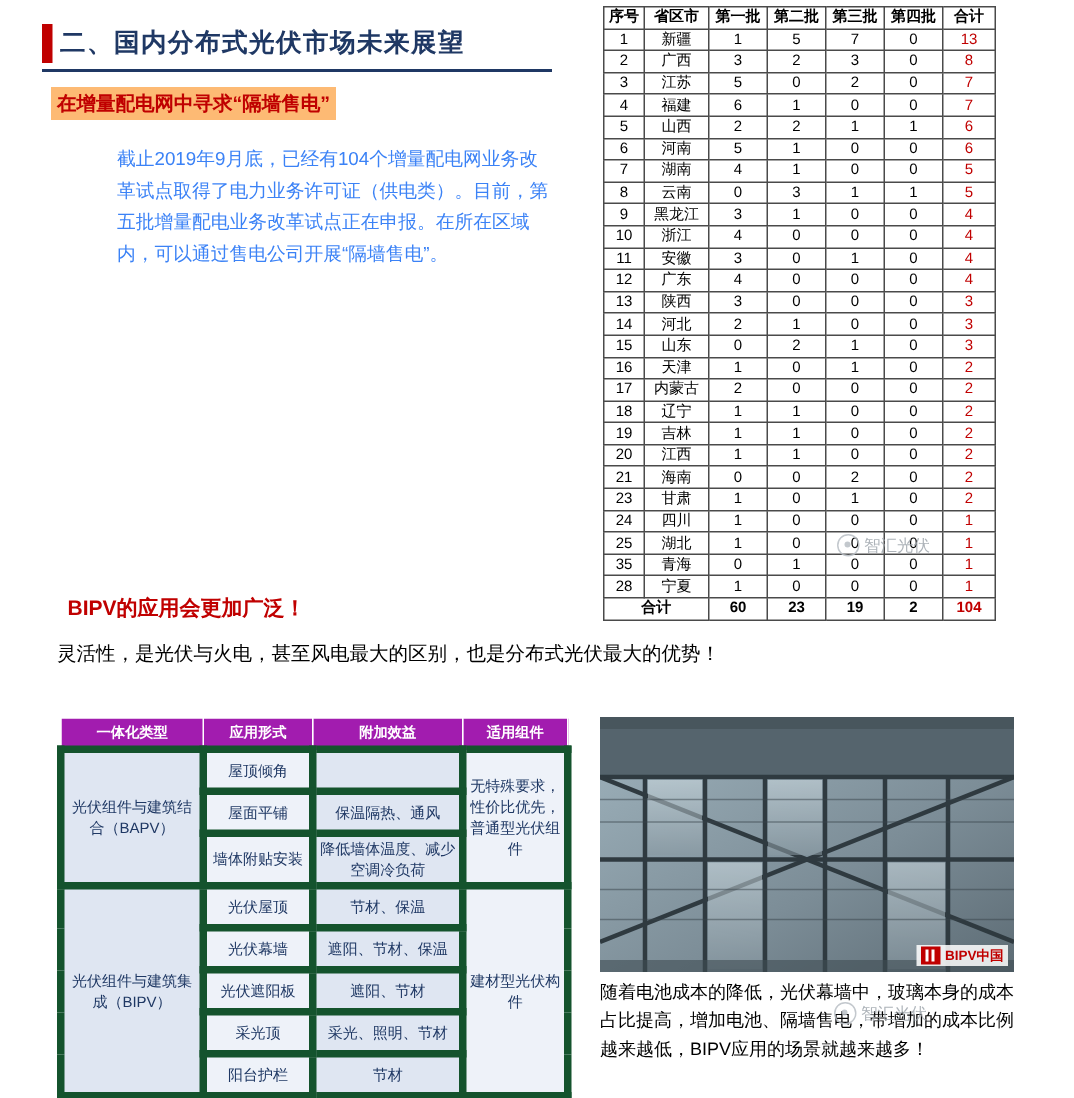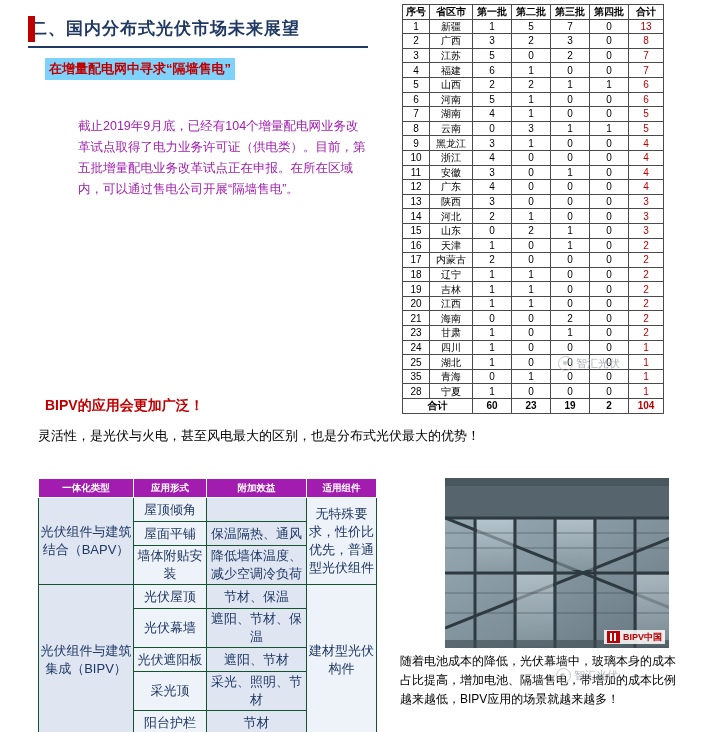--- a/index.html
+++ b/index.html
@@ -13,34 +13,34 @@
   }
   
   .title-wrap{
     position:absolute;left:28px;top:14px;width:340px;
   }
   .title-bar{
     position:absolute;left:0;top:2px;width:7px;height:26px;background:#c00000;
   }
   .title-text{
     font-size:17px;font-weight:bold;color:#1f3864;letter-spacing:1px;
-    padding-left:2px;line-height:30px;
+    padding-left:12px;line-height:30px;
   }
   .title-underline{
     position:absolute;left:0;top:32px;width:340px;height:2px;background:#1f3864;
   }
   
   .sub1{
-    position:absolute;left:45px;top:58px;
-    background:#7dd3fc;color:#c00000;font-weight:bold;font-size:13px;
+    position:absolute;left:34px;top:58px;
+    background:#fdba74;color:#c00000;font-weight:bold;font-size:13px;
     padding:2px 4px;
   }
   .para1{
     position:absolute;left:78px;top:96px;width:290px;
-    font-size:12.5px;line-height:21px;color:#a21caf;margin-top:20px;
+    font-size:12.5px;line-height:21px;color:#3b82f6;
   }
   
   .tbl-wrap{position:absolute;left:402px;top:4px;}
   table.t{
     border-collapse:collapse;
     font-size:10px;
   }
   table.t th, table.t td{
     border:1px solid #4a4a4a;
     text-align:center;
@@ -73,34 +73,33 @@
   .bipv-wrap{position:absolute;left:38px;top:478px;}
   table.b{
     border-collapse:collapse;font-size:9.5px;width:338px;
     table-layout:fixed;
   }
   table.b th{
     background:#a21caf;color:#fff;font-weight:bold;
     border:1px solid #ffffff;height:16px;font-size:9.5px;
   }
   table.b td{
-    border:1px solid #14532d;
-    height:21px;font-size:13px;text-align:center;
+    border:5px solid #14532d;
+    height:21px;font-size:10px;text-align:center;
     color:#1f3864;
   }
   td.g1{background:#dfe6f2;}
   td.g2{background:#eef2f9;}
   td.g3{background:#dfe6f2;}
   td.g4{background:#eef2f9;}
   
   .photo{
-    position:absolute;left:400px;top:478px;width:224px;height:170px;
+    position:absolute;left:400px;top:478px;width:276px;height:170px;
     background:#7e8b93;
     overflow:hidden;
-    margin-left:45px;
   }
   .photo svg{display:block;}
   .bipv-logo{
     position:absolute;right:4px;bottom:4px;
     background:rgba(255,255,255,.85);
     padding:1px 3px;display:flex;align-items:center;gap:3px;
   }
   .bipv-logo .mark{
     width:13px;height:12px;background:#c00000;position:relative;
   }

